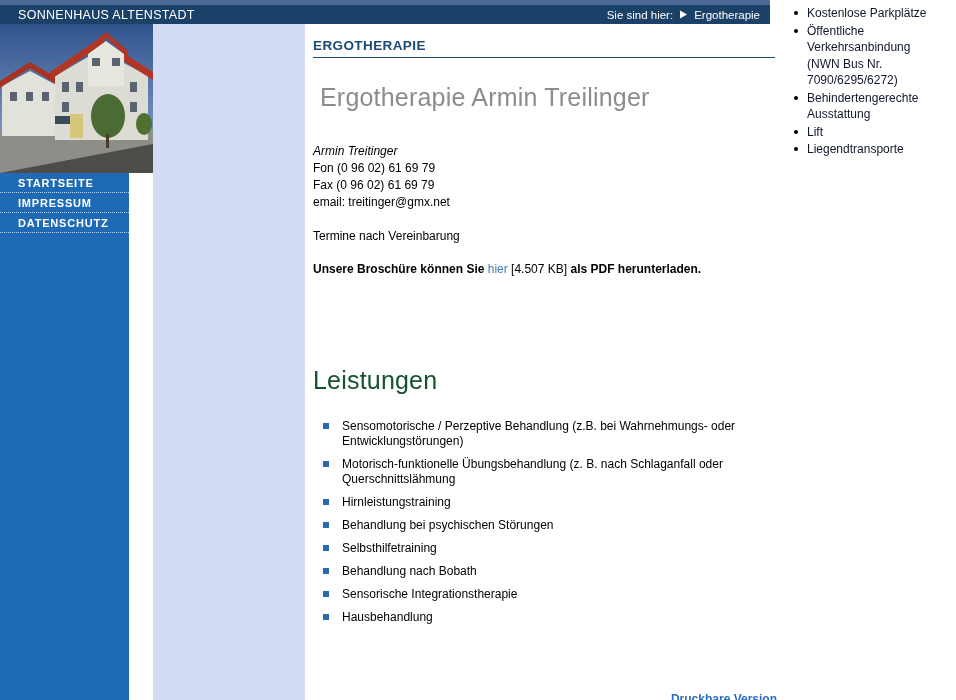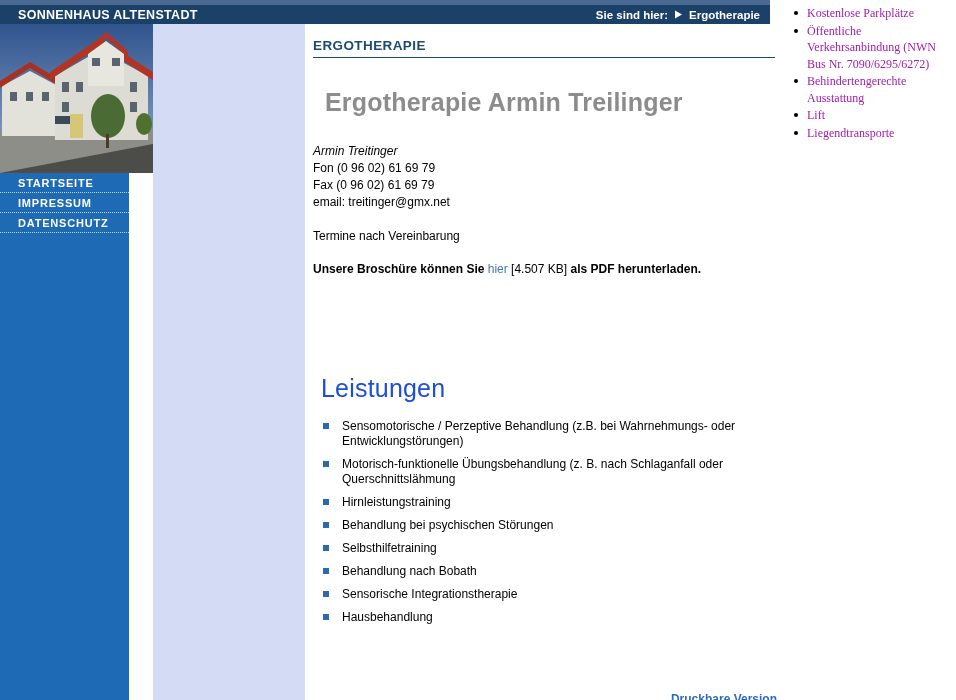--- a/index.html
+++ b/index.html
@@ -7,56 +7,56 @@
     position:relative; width:956px; height:700px; overflow:hidden;
     background:#ffffff; font-family:"Liberation Sans", sans-serif;
   }
   
   .top-strip { position:absolute; left:0; top:0; width:770px; height:5px; background:#4a6a93; }
   .navbar {
     position:absolute; left:0; top:5px; width:770px; height:19px; background:#1b4168;
     color:#fff; display:flex; align-items:center; justify-content:space-between;
     box-sizing:border-box; padding:0 10px 0 18px;
   }
-  .site-title { font-weight:bold; font-size:12.5px; letter-spacing:0.3px; white-space:nowrap; }
-  .breadcrumb { display:flex; align-items:center; gap:6px; font-size:11.5px; white-space:nowrap;font-weight:bold; }
+  .site-title { font-weight:normal; font-size:12.5px; letter-spacing:0.3px; white-space:nowrap; }
+  .breadcrumb { display:flex; align-items:center; gap:6px; font-size:11.5px; white-space:nowrap; }
   .crumb-arrow { display:block; }
   .crumb-current { color:#fff; text-decoration:none; }
   
   .sidebar { position:absolute; left:0; top:24px; width:129px; height:676px; background:#1e6ab4; }
   .photo { width:153px; height:149px; overflow:hidden; }
   .photo svg { display:block; }
   .menu-item {
     display:block; box-sizing:border-box; height:20px; padding:4px 0 0 18px;
     border-bottom:1px dotted #b9d7f2; color:#fff; font-size:11px; font-weight:bold;
     letter-spacing:0.8px; text-decoration:none;
   }
   
   .lavender { position:absolute; left:153px; top:24px; width:152px; height:676px; background:#d4dbf5; }
   
   .content { position:absolute; left:305px; top:24px; width:475px; height:676px; background:#fff; }
   .section-head { position:absolute; left:8px; top:14px; width:462px; border-bottom:1px solid #1d4a73; padding-bottom:4px; }
   .section-head h2 { margin:0; font-size:13.5px; font-weight:bold; color:#1d4a73; letter-spacing:0.4px; }
-  .page-title { position:absolute; left:8px; top:52px; margin:12px; font-size:25px; font-weight:700; color:#8c8c8c; letter-spacing:0.2px; }
+  .page-title { position:absolute; left:8px; top:52px; margin:7px; font-size:25px; font-weight:400; color:#8c8c8c; letter-spacing:0.2px; }
   .contact { position:absolute; left:8px; top:119px; font-size:12px; line-height:17px; color:#000; }
   .contact-name { font-style:italic; }
   .appointment { position:absolute; left:8px; top:205px; font-size:12px; color:#000;text-align:right; }
   .brochure { position:absolute; left:8px; top:238px; margin:0; font-size:12px; color:#000; }
   .brochure b { font-weight:bold; }
   .brochure .hier { color:#4179b5; text-decoration:none; }
-  .services-title { position:absolute; left:8px; top:342px; margin:8px; font-size:25px; font-weight:400; color:#1d4ed8; letter-spacing:0.2px; }
+  .services-title { position:absolute; left:8px; top:342px; margin:0; font-size:25px; font-weight:400; color:#14532d; letter-spacing:0.2px; }
   .services { position:absolute; left:8px; top:395px; width:455px; margin:0; padding:0; list-style:none; }
   .service { display:flex; margin-bottom:8px; }
   .sq { flex:0 0 auto; width:6px; height:6px; background:#2a6aad; margin:4px 0 0 10px; }
   .service-text { margin-left:13px; max-width:425px; font-size:12px; line-height:15px; color:#000; }
   .print-link { position:absolute; right:3px; top:668px; font-size:12px; font-weight:bold; color:#2b6cc0; text-decoration:underline; }
   
   .right-col { position:absolute; left:790px; top:5px; width:166px; }
   .right-col ul { margin:0; padding:0; list-style:none; }
-  .right-col li { position:relative; box-sizing:border-box; width:155px; padding-left:17px; font-size:12px; line-height:16.5px; margin-bottom:1px; color:#a21caf;font-family:Liberation Serif, serif; }
+  .right-col li { position:relative; box-sizing:border-box; width:155px; padding-left:17px; font-size:12px; line-height:16.5px; margin-bottom:1px; color:#0f172a; }
   .dot { position:absolute; left:4px; top:6px; width:4px; height:4px; border-radius:50%; background:#000; }
 </style>
 </head>
 <body>
 
 <div class="page">
 
   <div class="top-strip"></div>
 
   <header class="navbar">

